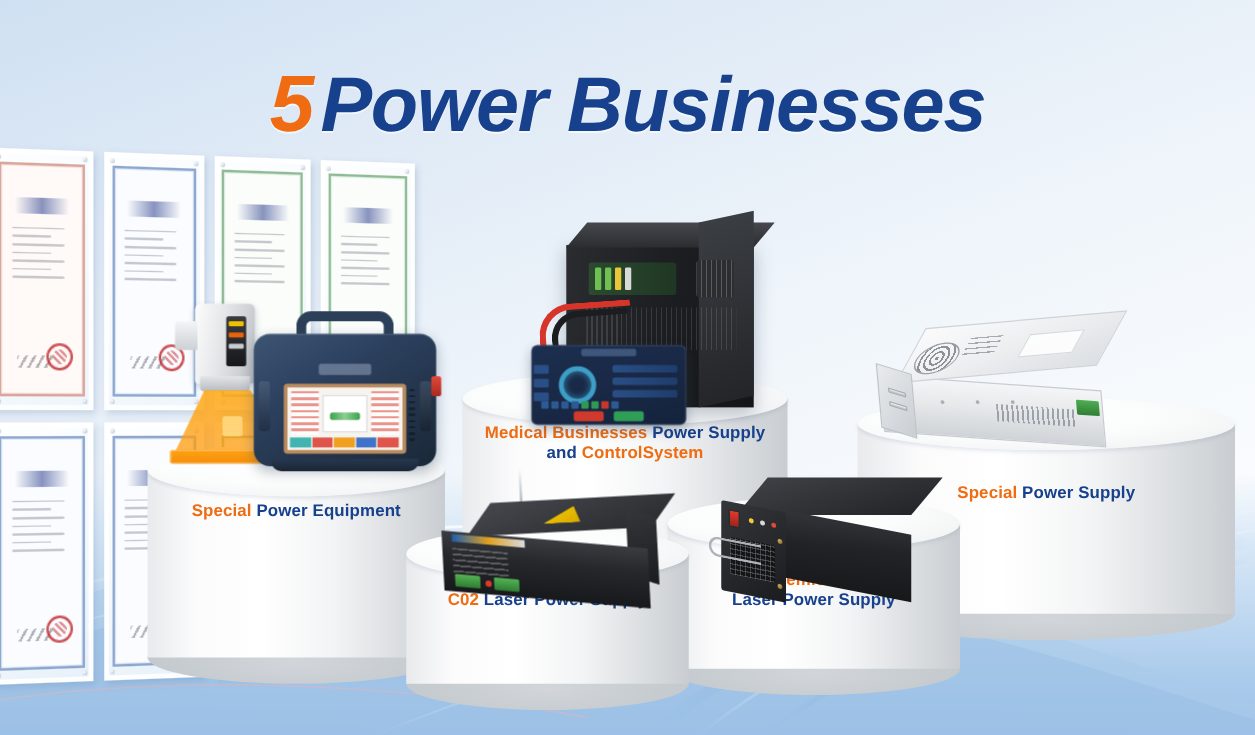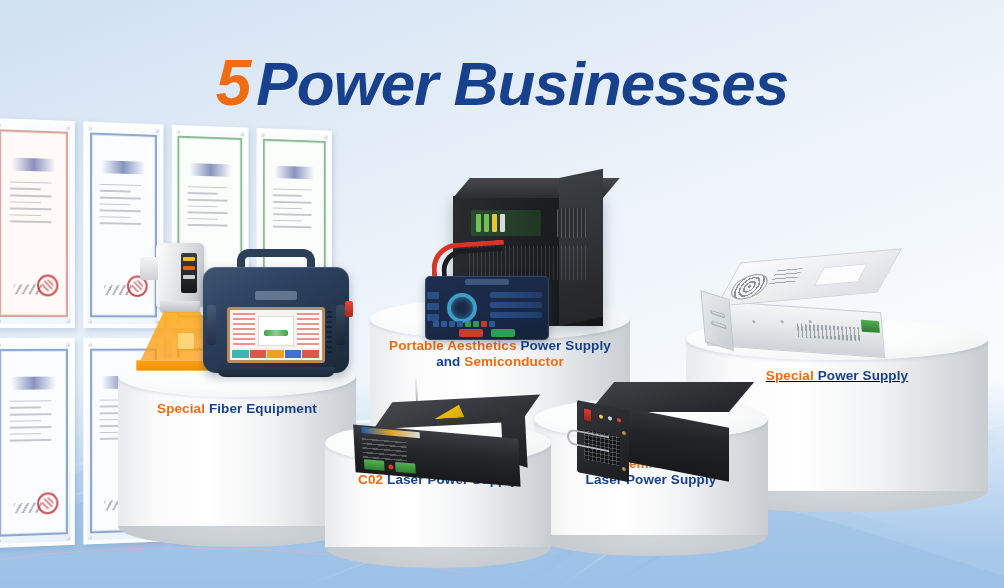--- a/index.html
+++ b/index.html
@@ -610,49 +610,49 @@
             <div class="seal"></div>
           </div>
       </div>
     </div>
   </div>
 
   <div class="pedestal" style="left:686px; top:318px; width:302px; height:200px;">
     <div class="ped-bottom" style="top:152px;"></div>
     <div class="ped-body" style="top:21px; height:152px;"></div>
     <div class="ped-top"></div>
-    <div class="ped-label" style="top:50px;text-decoration:underline;">
+    <div class="ped-label" style="top:68px;">
       <span class="o">Special</span>
       <span class="b">Power Supply</span>
     </div>
   </div>
 
   <div class="pedestal" style="left:370px; top:298px; width:260px; height:176px;">
     <div class="ped-bottom" style="top:128px;"></div>
     <div class="ped-body" style="top:21px; height:128px;"></div>
     <div class="ped-top"></div>
     <div class="ped-label" style="top:40px;">
       <div>
-        <span class="o">Portable Aesthetics</span>
+        <span class="o">Medical Businesses</span>
         <span class="b">Power Supply</span>
       </div>
       <div>
         <span class="b">and</span>
-        <span class="o">Semiconductor</span>
+        <span class="o">ControlSystem</span>
       </div>
     </div>
   </div>
 
   <div class="pedestal" style="left:118px; top:355px; width:238px; height:195px;">
     <div class="ped-bottom" style="top:150px;"></div>
     <div class="ped-body" style="top:21px; height:150px;"></div>
     <div class="ped-top"></div>
     <div class="ped-label" style="top:46px;">
       <span class="o">Special</span>
-      <span class="b">Fiber Equipment</span>
+      <span class="b">Power Equipment</span>
     </div>
   </div>
 
   <div class="pedestal" style="left:534px; top:398px; width:234px; height:160px;">
     <div class="ped-bottom" style="top:116px;"></div>
     <div class="ped-body" style="top:21px; height:116px;"></div>
     <div class="ped-top"></div>
     <div class="ped-label" style="top:58px;">
       <div><span class="o">Fiber/Semiconductor</span></div>
       <div><span class="b">Laser Power Supply</span></div>

